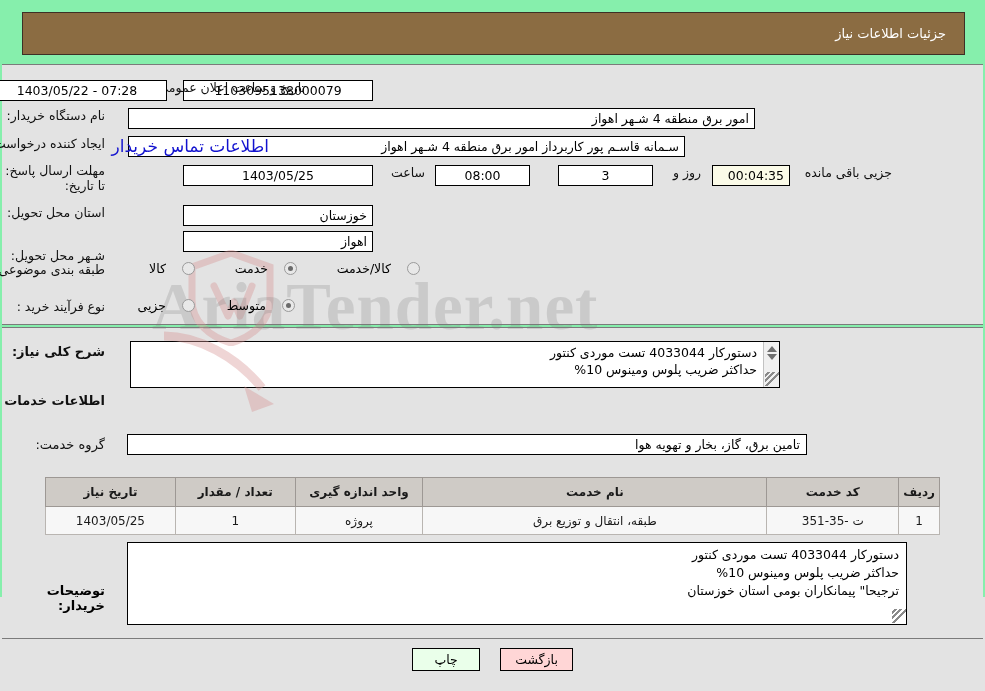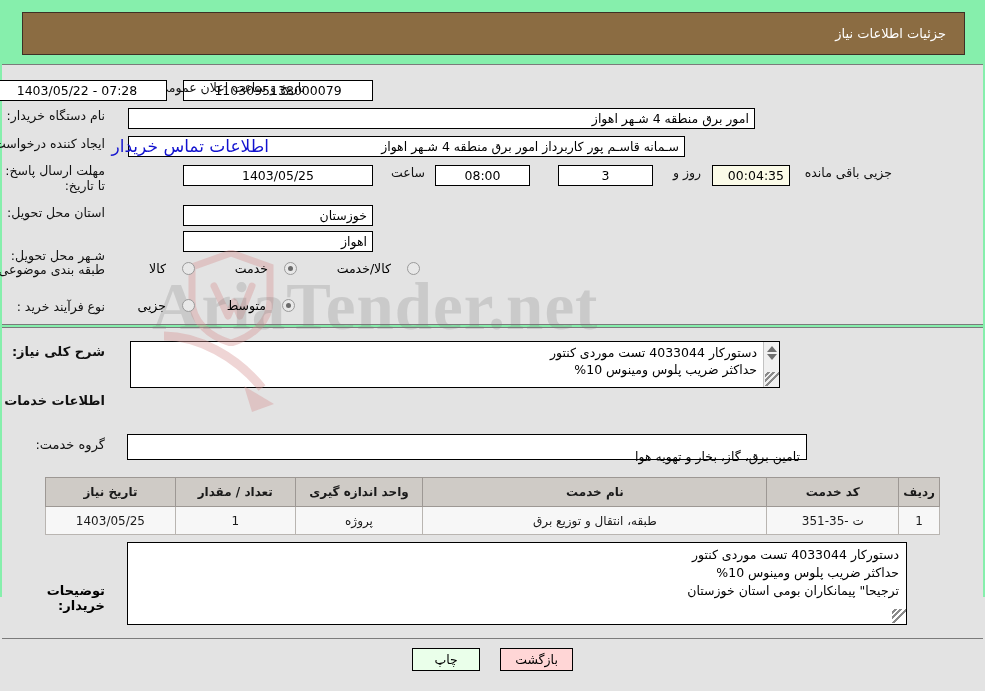--- a/index.html
+++ b/index.html
@@ -231,21 +231,21 @@
     font-weight: bold;
     font-size: 13px;
   }
 
   #group-lbl { right: 880px; top: 437px; font-weight: normal; font-size: 13px; }
   #group-fld {
     position: absolute;
     right: 178px; top: 434px;
     width: 680px; height: 21px;
     background: #fff; border: 1px solid #000;
-    padding: 12px 6px;
+    padding: 0 6px;
     line-height: 19px;
     font-size: 12.5px;
     text-align: right;
     z-index: 3;
   }
 
   
   #tbl {
     position: absolute;
     right: 45px; top: 477px;

